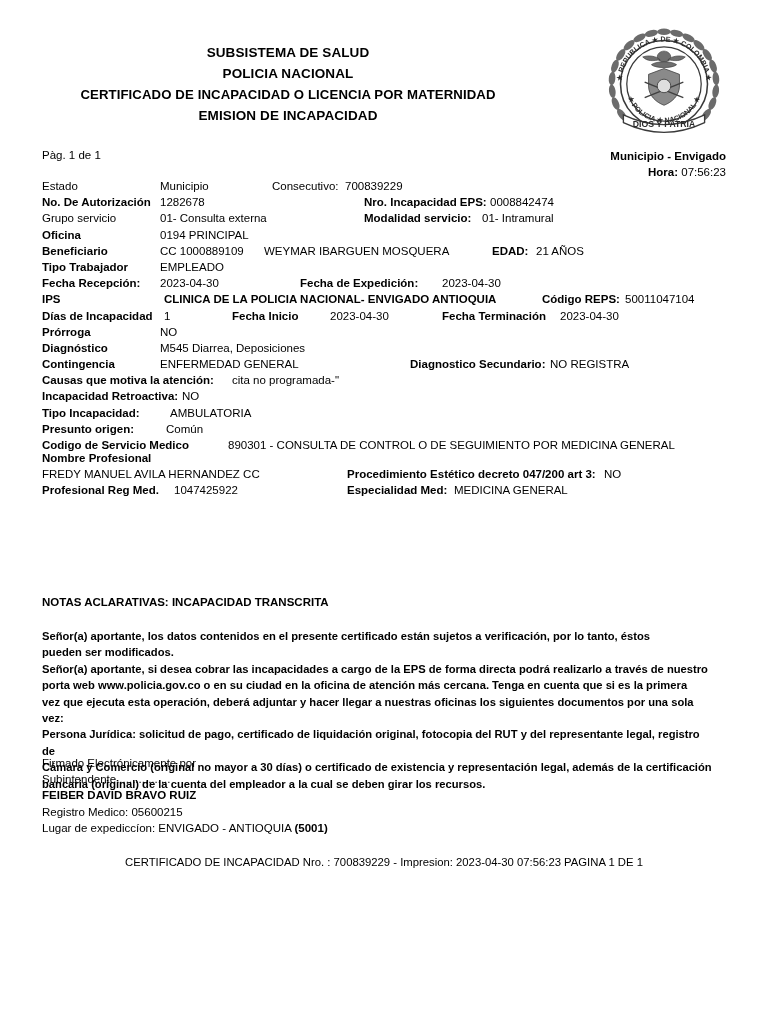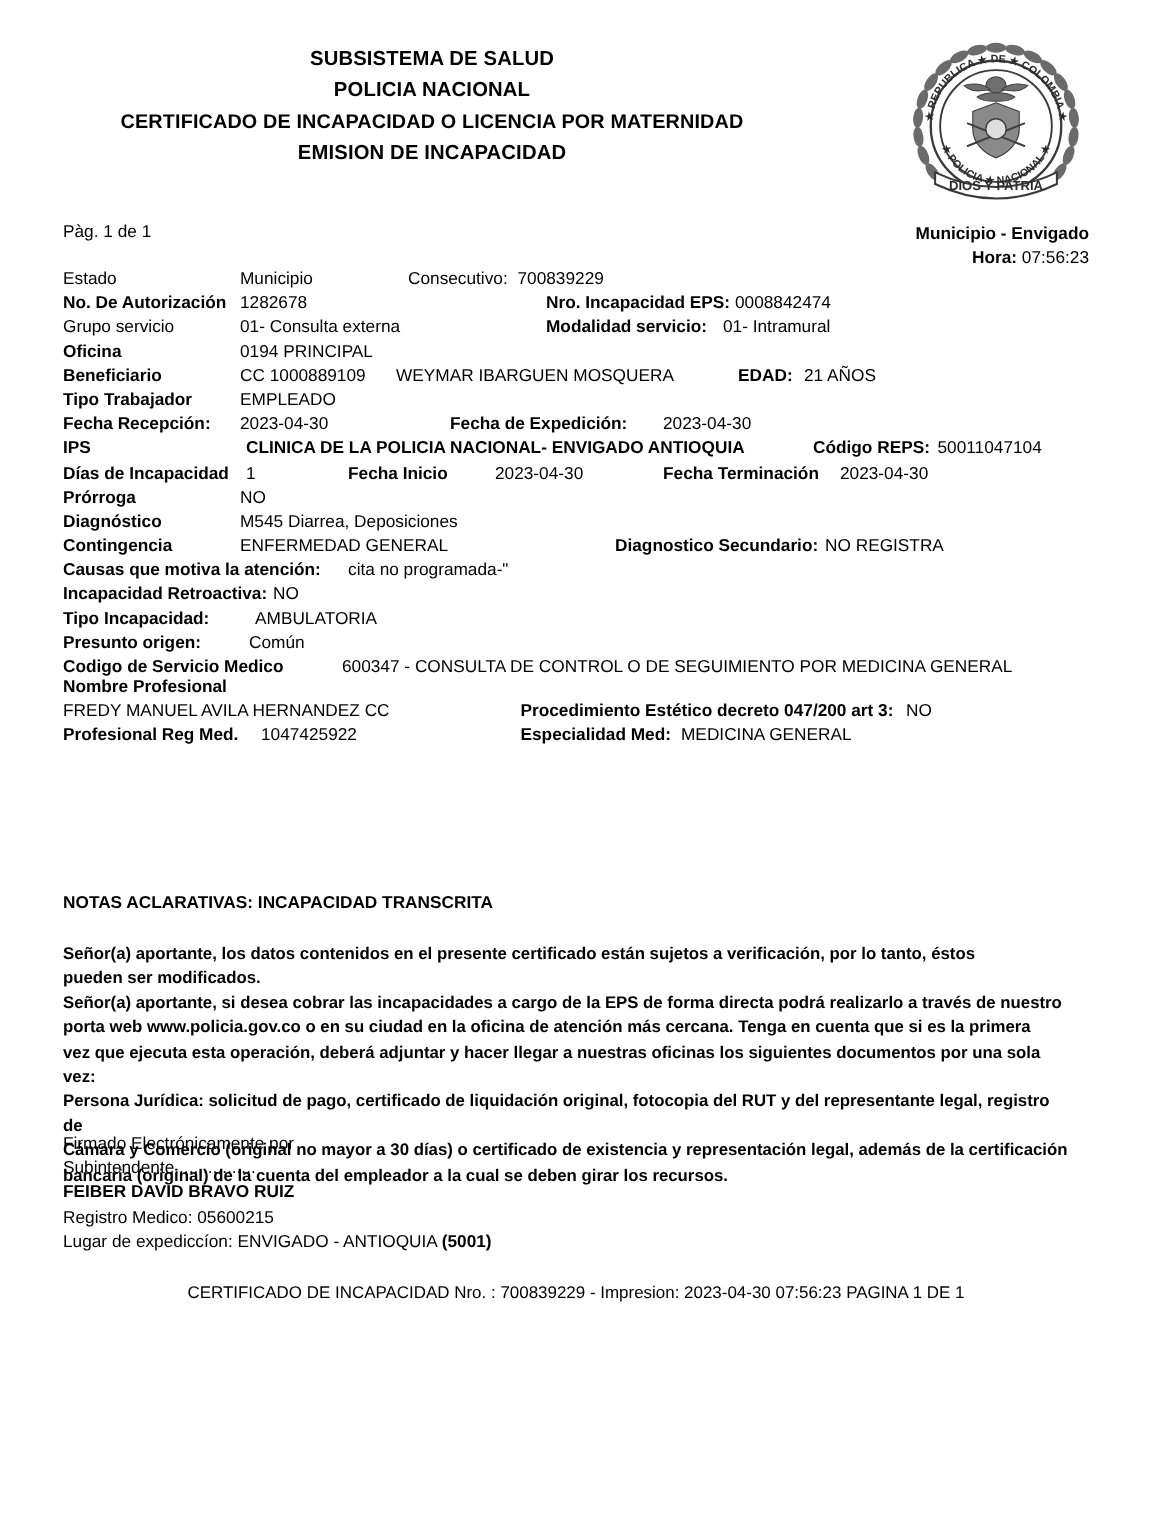--- a/index.html
+++ b/index.html
@@ -18,21 +18,21 @@
   .page {
     position: relative;
     width: 768px;
     height: 1024px;
     box-sizing: border-box;
   }
 
   
   .header {
     position: absolute;
-    top: 28px;
+    top: 42px;
     left: 0;
     width: 768px;
   }
   .header-titles {
     width: 560px;
     margin-left: 8px;
     text-align: center;
     font-weight: bold;
     font-size: 13.5px;
     line-height: 21px;
@@ -322,21 +322,21 @@
       <span class="val" style="left:128px">AMBULATORIA</span>
     </div>
 
     <div class="row">
       <span class="lbl b">Presunto origen:</span>
       <span class="val" style="left:124px">Común</span>
     </div>
 
     <div class="row">
       <span class="lbl b">Codigo de Servicio Medico</span>
-      <span class="val" style="left:186px">600347 - CONSULTA DE CONTROL O DE SEGUIMIENTO POR MEDICINA GENERAL</span>
+      <span class="val" style="left:186px">890301 - CONSULTA DE CONTROL O DE SEGUIMIENTO POR MEDICINA GENERAL</span>
     </div>
 
   </div>
 
   <div class="prof">
     <div class="row">
       <span class="lbl b">Nombre Profesional</span>
     </div>
     <div class="row">
       <span class="lbl">FREDY MANUEL AVILA HERNANDEZ CC</span>

